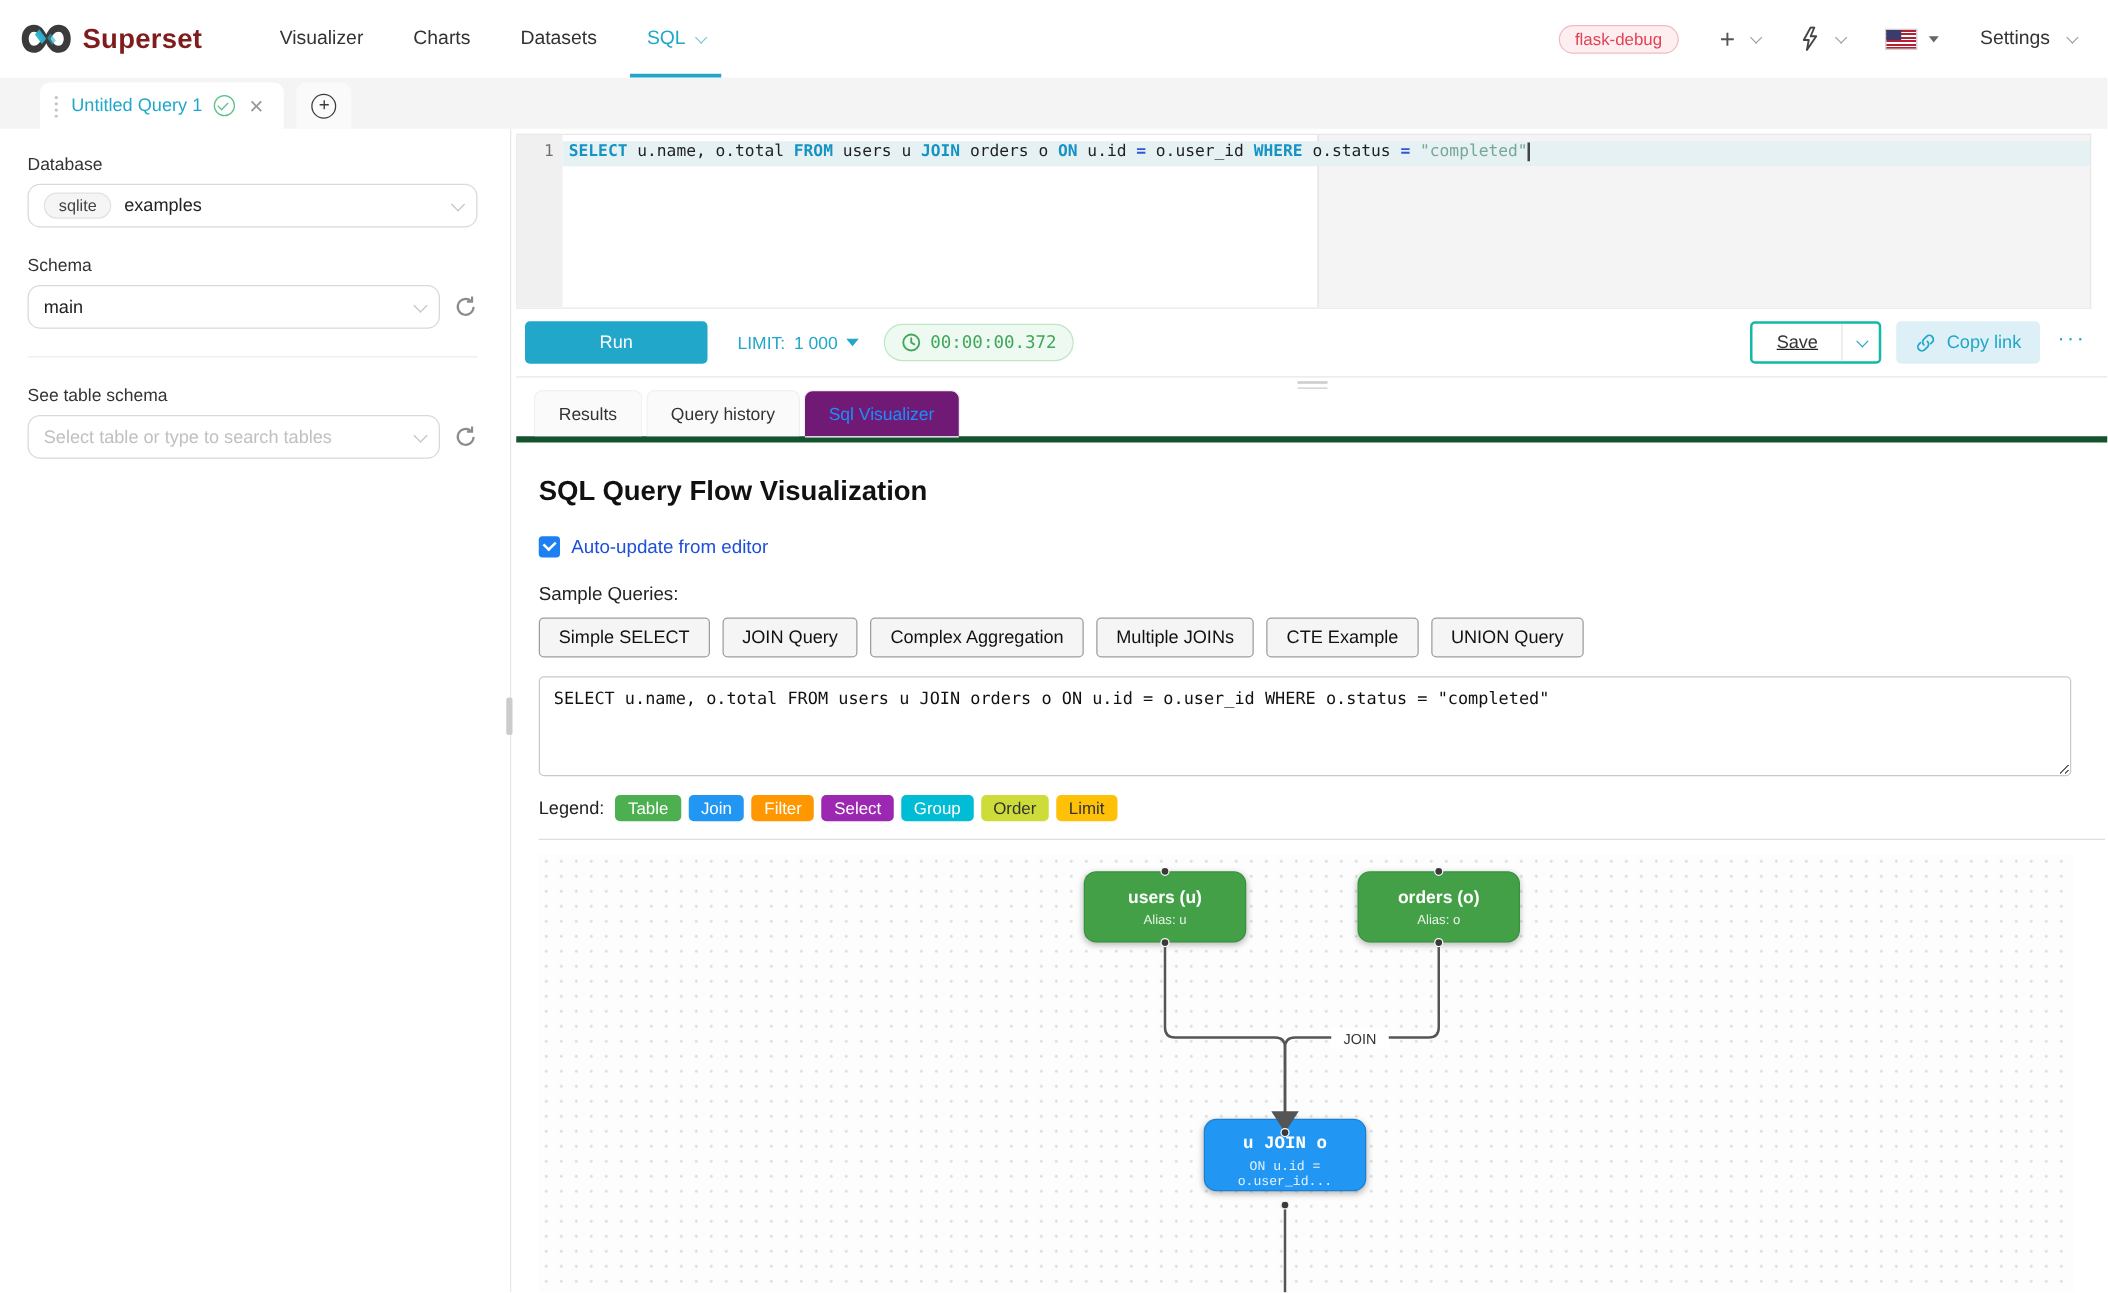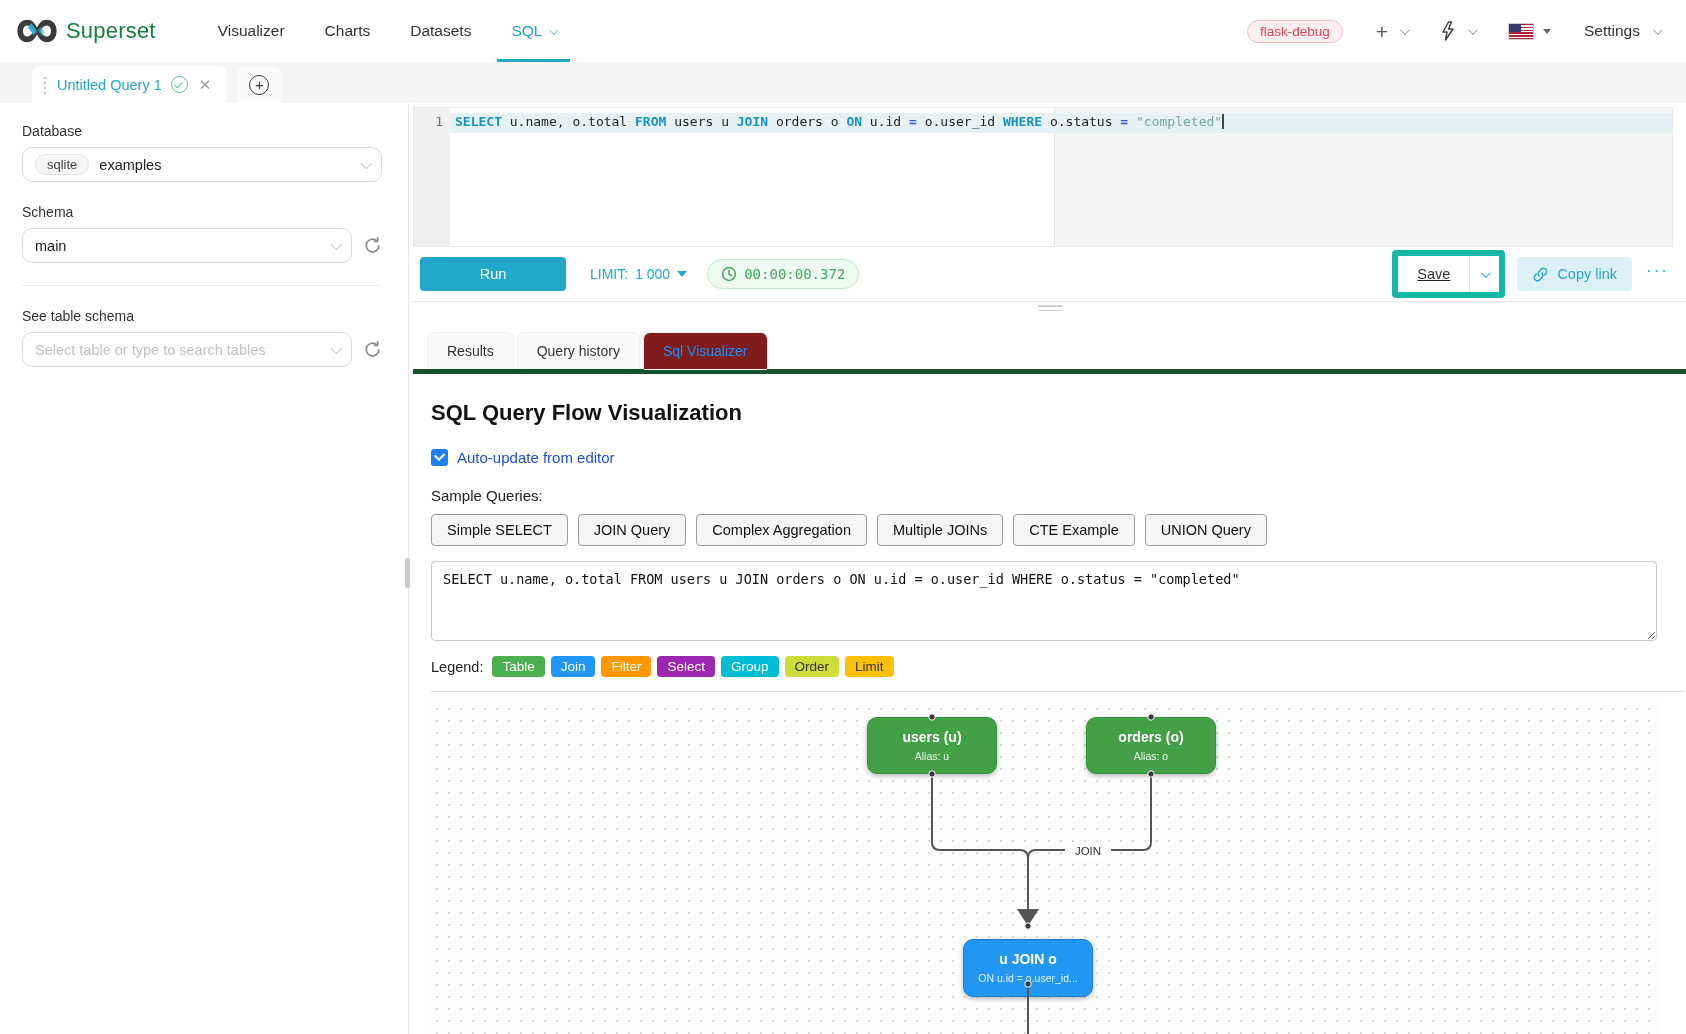--- a/index.html
+++ b/index.html
@@ -3,21 +3,21 @@
 <meta charset="utf-8">
 <style>
   * { margin:0; padding:0; box-sizing:border-box; }
   html,body { width:1686px; height:1034px; overflow:hidden; background:#fff;
               font-family:"Liberation Sans", sans-serif; color:#222; }
   .mono { font-family:"DejaVu Sans Mono","Liberation Mono",monospace; }
 
   
   .navbar { height:62px; display:flex; align-items:center; padding:0 26px 0 16px; background:#fff; position:relative; }
   .brand { display:flex; align-items:center; gap:8px; }
-  .brand-name { font-size:22px; font-weight:normal; color:#15803d; letter-spacing:.2px; }
+  .brand-name { font-size:22px; font-weight:bold; color:#7f1d1d; letter-spacing:.2px; }
   .nav-items { display:flex; align-items:center; margin-left:42px; height:100%; }
   .nav-item { font-size:15.5px; color:#333; margin:0 20px; height:100%; display:flex; align-items:center; cursor:pointer; position:relative; }
   .nav-item.active { color:#20a7c9; }
   .nav-item.active .underline { position:absolute; left:-14px; right:-14px; bottom:0; height:3px; background:#20a7c9; }
   .chev { width:7px; height:7px; border-right:1.6px solid #9aa0a6; border-bottom:1.6px solid #9aa0a6; transform:rotate(45deg) translateY(-2px); display:inline-block; margin-left:7px; }
   .nav-item.active .chev { border-color:#7fc4d6; }
   .nav-right { margin-left:auto; display:flex; align-items:center; gap:33px; }
   .env-pill { background:#fdeef0; border:1px solid #f0bcc3; color:#e04355; font-size:13.5px; padding:3px 12px; border-radius:12px; }
   .icon-btn { display:flex; align-items:center; gap:5px; cursor:pointer; color:#444; }
   .plus-glyph { font-size:21px; color:#555; line-height:1; }
@@ -70,35 +70,35 @@
   .tok-str { color:#76a797; }
   .cursorbar { display:inline-block; width:2px; height:15px; background:#444; vertical-align:text-bottom; }
 
   
   .runbar { height:54px; display:flex; align-items:center; padding:0 13px 0 7px; }
   .run-btn { width:146px; height:34px; background:#20a7c9; color:#fff; font-size:14.5px; border:none; border-radius:4px; cursor:pointer; }
   .limit { display:flex; align-items:center; gap:7px; margin-left:24px; color:#20a7c9; font-size:14px; font-weight:500; cursor:pointer; }
   .limit-caret { width:0; height:0; border-left:5px solid transparent; border-right:5px solid transparent; border-top:6px solid #20a7c9; }
   .timer { display:flex; align-items:center; gap:7px; margin-left:20px; background:#eefaf1; border:1px solid #bfe6c8; border-radius:15px; height:30px; padding:0 13px; color:#41a75b; font-size:14px; }
   .runbar-right { margin-left:auto; display:flex; align-items:center; gap:12px; }
-  .save-split { display:flex; height:48px; border:6px solid #14b8a6; border-radius:4px; overflow:hidden; background:#fff;text-decoration:underline; }
+  .save-split { display:flex; height:34px; border:2px solid #14b8a6; border-radius:4px; overflow:hidden; background:#fff;text-decoration:underline; }
   .save-main { padding:0 19px; display:flex; align-items:center; font-size:14.5px; color:#333; cursor:pointer; }
   .save-caretpart { width:30px; border-left:1px solid #e4e4e4; display:flex; align-items:center; justify-content:center; cursor:pointer; }
   .save-caretpart .chev { border-color:#20a7c9; margin:0; }
   .copylink { height:34px; background:#def0f7; border:none; border-radius:4px; color:#20a7c9; font-size:14.5px; display:flex; align-items:center; gap:8px; padding:0 15px; cursor:pointer; }
   .more-dots { color:#20a7c9; font-size:17px; letter-spacing:2px; cursor:pointer; padding:0 4px 6px 2px; }
 
   .pane-divider { border-top:1px solid #e6e6e6; position:relative; }
   .pane-grip { position:absolute; left:50%; top:3px; transform:translateX(-50%); width:24px; cursor:row-resize; }
   .pane-grip i { display:block; height:1.5px; background:#ccc; margin-bottom:3px; }
 
   
   .rtabs { display:flex; align-items:flex-end; padding-left:14px; margin-top:10px; border-bottom:5px solid #14532d; }
   .rtab { height:37px; display:flex; align-items:center; padding:0 19px; background:#fafafa; border:1px solid #f0f0f0; border-bottom:none; border-radius:7px 7px 0 0; font-size:14px; color:#333; margin-right:3px; cursor:pointer; }
-  .rtab.active { background:#7f1d1d; color:#1890ff; position:relative;margin-top:20px; }
+  .rtab.active { background:#701a75; color:#1890ff; position:relative; }
   .rtab.active::after { content:""; position:absolute; left:0; right:0; bottom:-1px; height:1px; background:#fff; }
 
   
   .vcontent { padding:26px 2px 0 18px; flex:1; min-height:0; display:flex; flex-direction:column; }
   .vtitle { font-size:22px; font-weight:bold; color:#111; }
   .checkrow { margin-top:23px; display:flex; align-items:center; gap:9px; cursor:pointer; }
   .checkbox { width:17px; height:17px; background:#1e7ff2; border-radius:3px; position:relative; }
   .checkbox::after { content:""; position:absolute; left:4px; top:3px; width:7px; height:4.5px; border-left:2px solid #fff; border-bottom:2px solid #fff; transform:rotate(-45deg); }
   .checklabel { font-size:15px; color:#1d4ed8; }
   .sq-label { margin-top:21px; font-size:15px; color:#222; }
@@ -334,21 +334,21 @@
 
       <div class="flowcanvas">
         <div class="fnode fnode-green" style="left:436px; top:14px;">
           <div class="fnode-title">users (u)</div>
           <div class="fnode-sub">Alias: u</div>
         </div>
         <div class="fnode fnode-green" style="left:655px; top:14px;">
           <div class="fnode-title">orders (o)</div>
           <div class="fnode-sub">Alias: o</div>
         </div>
-        <div class="fnode fnode-blue" style="left:532px; top:236px;">
+        <div class="fnode fnode-blue" style="left:532px; top:212px;font-family:Liberation Mono, monospace;">
           <div class="fnode-title">u JOIN o</div>
           <div class="fnode-sub">ON u.id = o.user_id...</div>
         </div>
 
         <svg class="edges-svg" width="1228" height="352" viewBox="0 0 1228 352">
           <path d="M501 71 L501 139 Q501 147 509 147 L589 147 Q597 147 597 155 L597 207" fill="none" stroke="#555" stroke-width="2"></path>
           <path d="M720 71 L720 139 Q720 147 712 147 L605 147 Q597 147 597 155 L597 207" fill="none" stroke="#555" stroke-width="2"></path>
           <path d="M597 281 L597 352" fill="none" stroke="#555" stroke-width="2"></path>
           <polygon points="586,206 608,206 597,223" fill="#555"></polygon>
           <rect x="634" y="139" width="46" height="17" fill="#ffffff"></rect>

